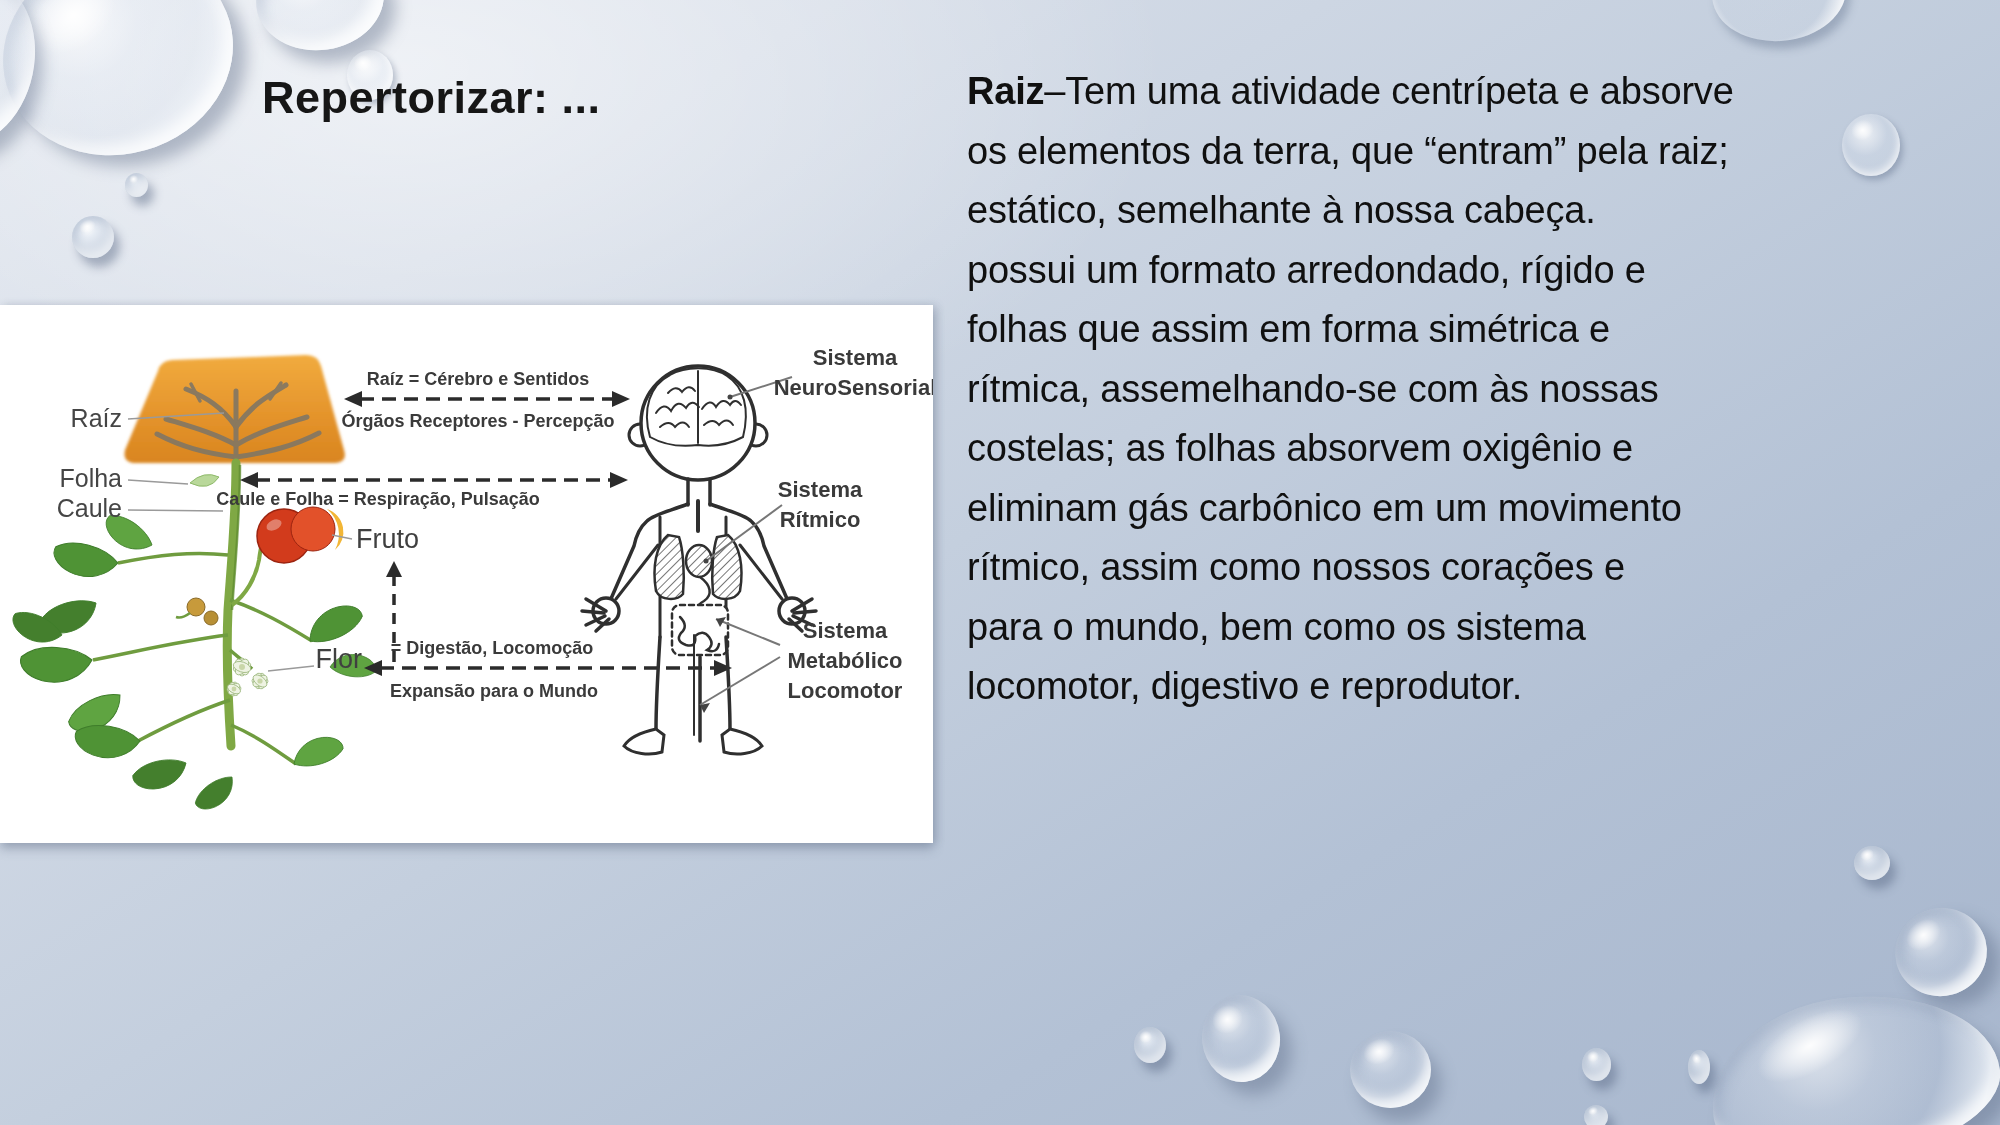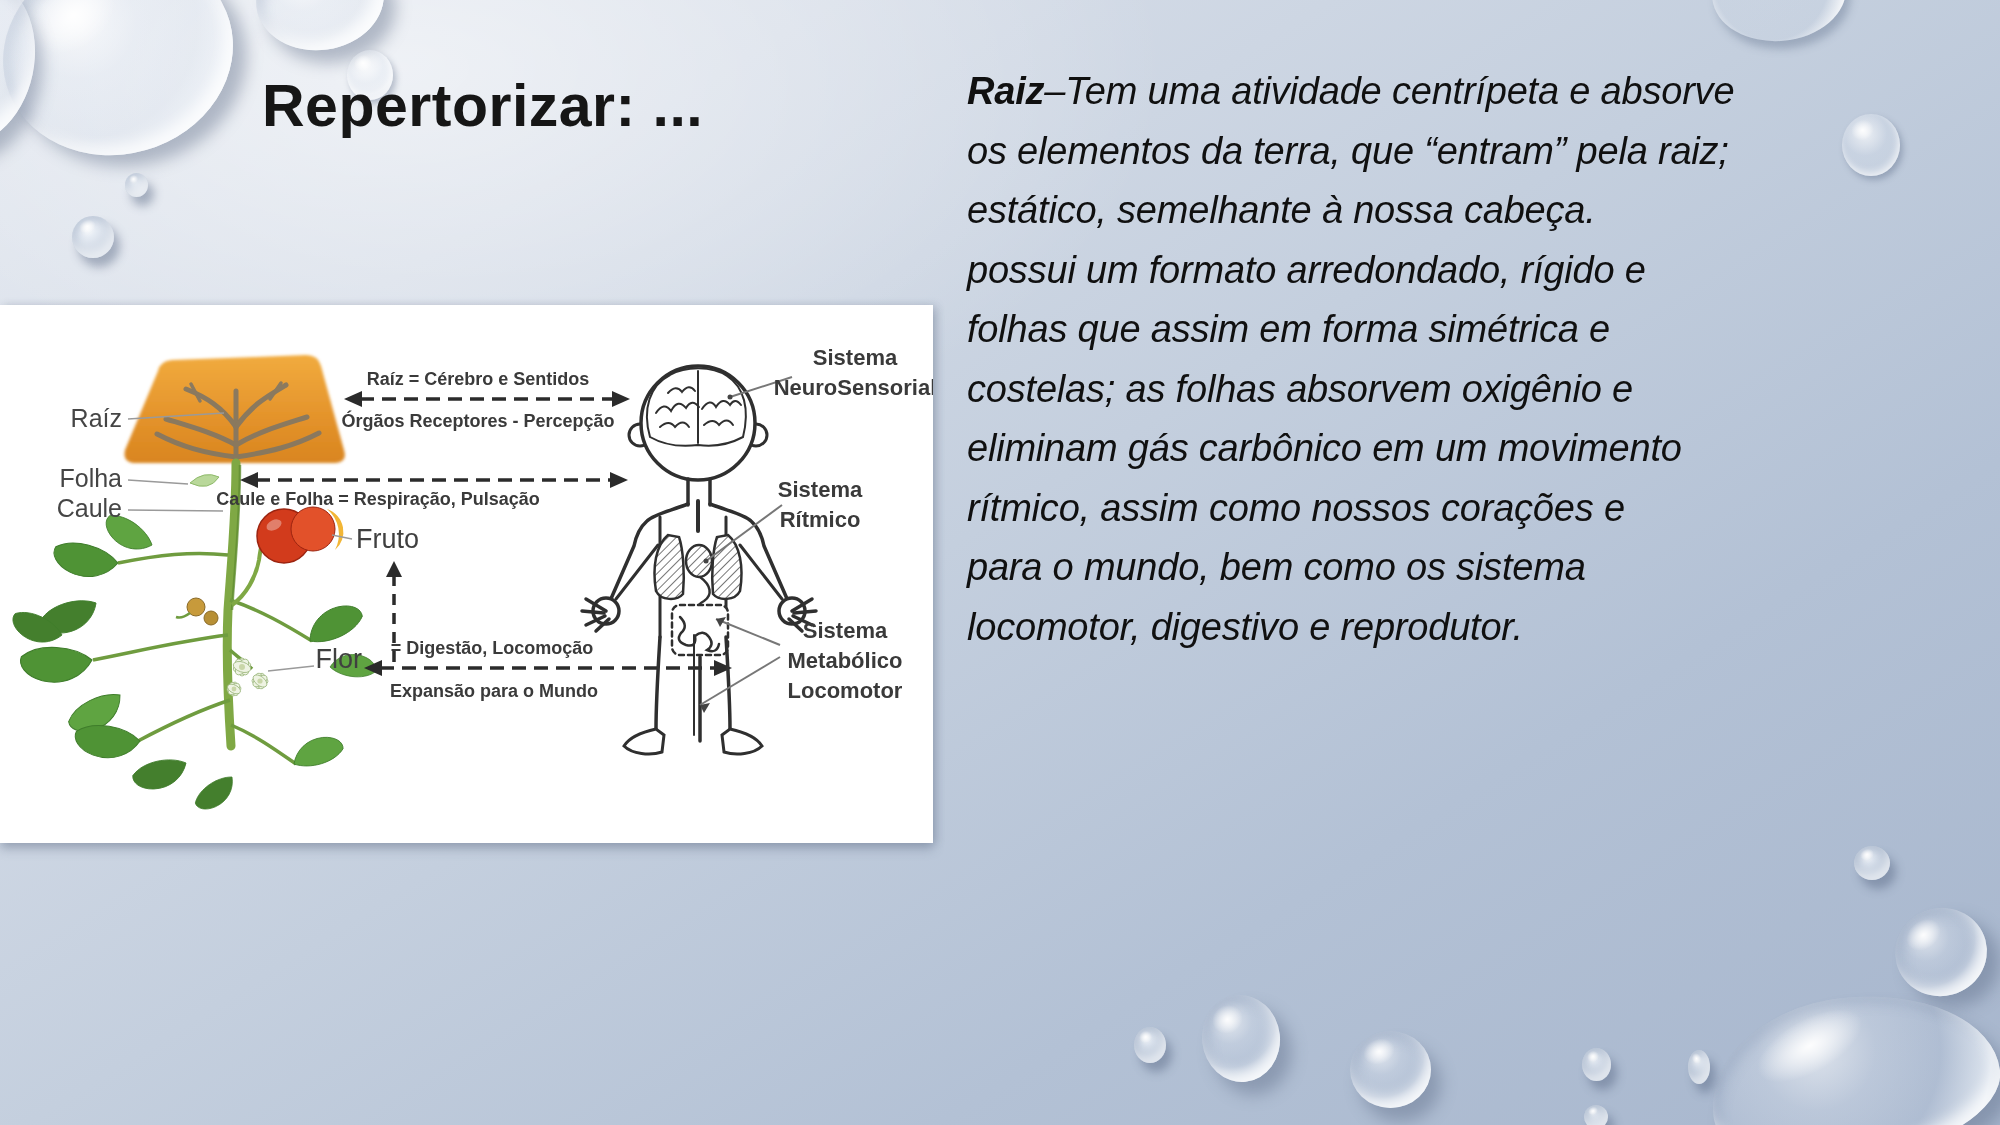--- a/index.html
+++ b/index.html
@@ -48,42 +48,42 @@
     background: radial-gradient(circle at 45% 40%,
       rgba(230,236,244,0.12) 0%, rgba(230,236,244,0.10) 60%,
       rgba(255,255,255,0.85) 80%, rgba(140,156,182,0.55) 100%);
     box-shadow: 4px 8px 9px rgba(84,100,128,0.35);
   }
   .droplet--bean { border-radius: 48% 52% 58% 42% / 62% 55% 45% 38%; }
 
   
   .title {
     position:absolute; left:262px; top:72px; margin:0;
-    font-size:59px; font-weight:bold; color:#161616;
+    font-size:45px; font-weight:bold; color:#161616;
     letter-spacing:0.5px; z-index:5;
   }
 
   
   .figure-box {
     position:absolute; left:0; top:305px; width:933px; height:538px;
     background:#ffffff; z-index:4;
     box-shadow: 0 6px 10px rgba(80,95,120,0.35), 4px 0 8px rgba(80,95,120,0.20);
   }
   .figure-box svg { display:block; }
   .fig-small { font-size:18px; font-weight:bold; fill:#3a3a3a; }
   .fig-plantlabel { font-size:25px; fill:#454545; font-weight:500; }
   .fig-biglabel { font-size:27px; fill:#404040; font-weight:500; }
   .fig-system { font-size:22px; font-weight:bold; fill:#3a3a3a; }
 
   
   .body-text {
     position:absolute; left:967px; top:62px; z-index:5;
     color:#101010; font-size:38px; letter-spacing:-0.2px;
   }
-  .body-text .tline { white-space:nowrap; line-height:59.5px; height:59.5px;font-style:italic; }
+  .body-text .tline { white-space:nowrap; line-height:59.5px; height:59.5px; }
   .body-text strong { font-weight:bold; }
 </style>
 </head>
 <body>
 
 <div class="slide">
 
   <div>
     <div class="droplet droplet--big" style="left:2px;top:-48px;width:232px;height:202px;transform:rotate(-16deg);"></div>
     <div class="droplet droplet--big" style="left:-96px;top:-25px;width:130px;height:172px;transform:rotate(12deg);"></div>
@@ -339,20 +339,21 @@
       </g>
     </svg>
   </div>
 
   <div class="body-text">
       <div class="tline"><strong>Raiz</strong>–Tem uma atividade centrípeta e absorve</div>
       <div class="tline">os elementos da terra, que “entram” pela raiz;</div>
       <div class="tline">estático, semelhante à nossa cabeça.</div>
       <div class="tline">possui um formato arredondado, rígido e</div>
       <div class="tline">folhas que assim em forma simétrica e</div>
+      <div class="tline">rítmica, assemelhando-se com às nossas</div>
       <div class="tline">costelas; as folhas absorvem oxigênio e</div>
       <div class="tline">eliminam gás carbônico em um movimento</div>
       <div class="tline">rítmico, assim como nossos corações e</div>
       <div class="tline">para o mundo, bem como os sistema</div>
       <div class="tline">locomotor, digestivo e reprodutor.</div>
     </div>
 
 </div>
 
 </body></html>

